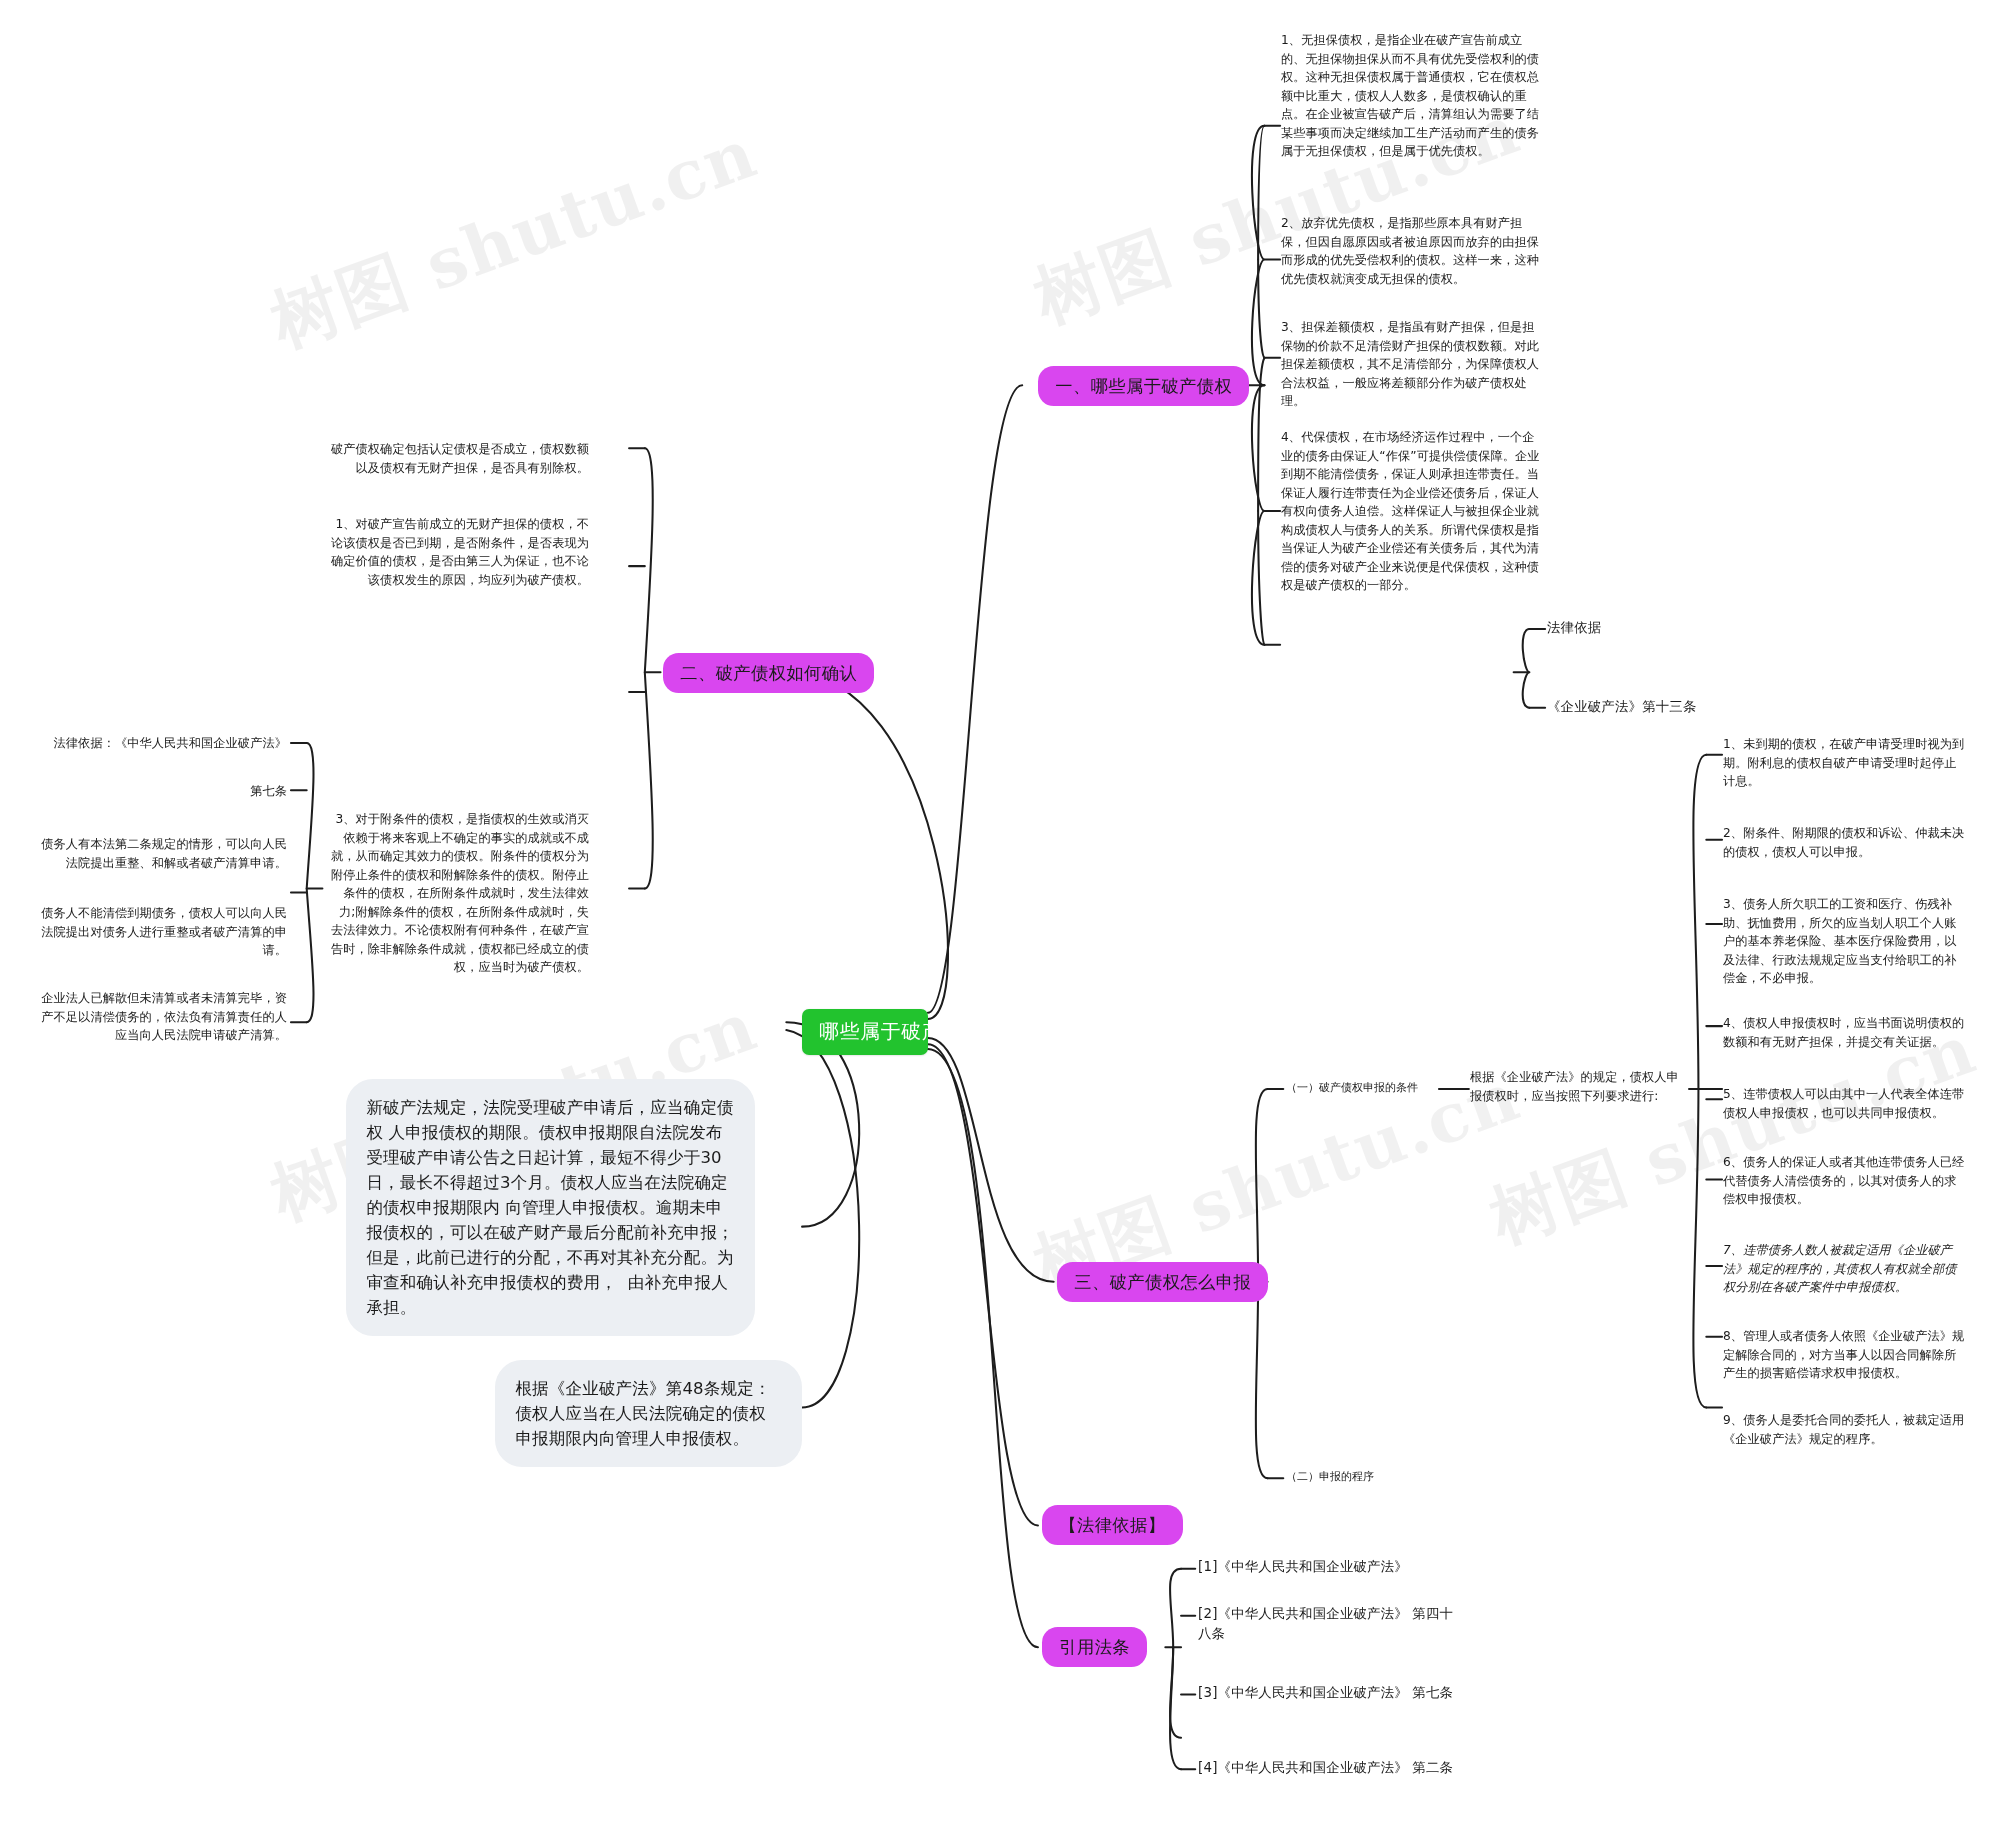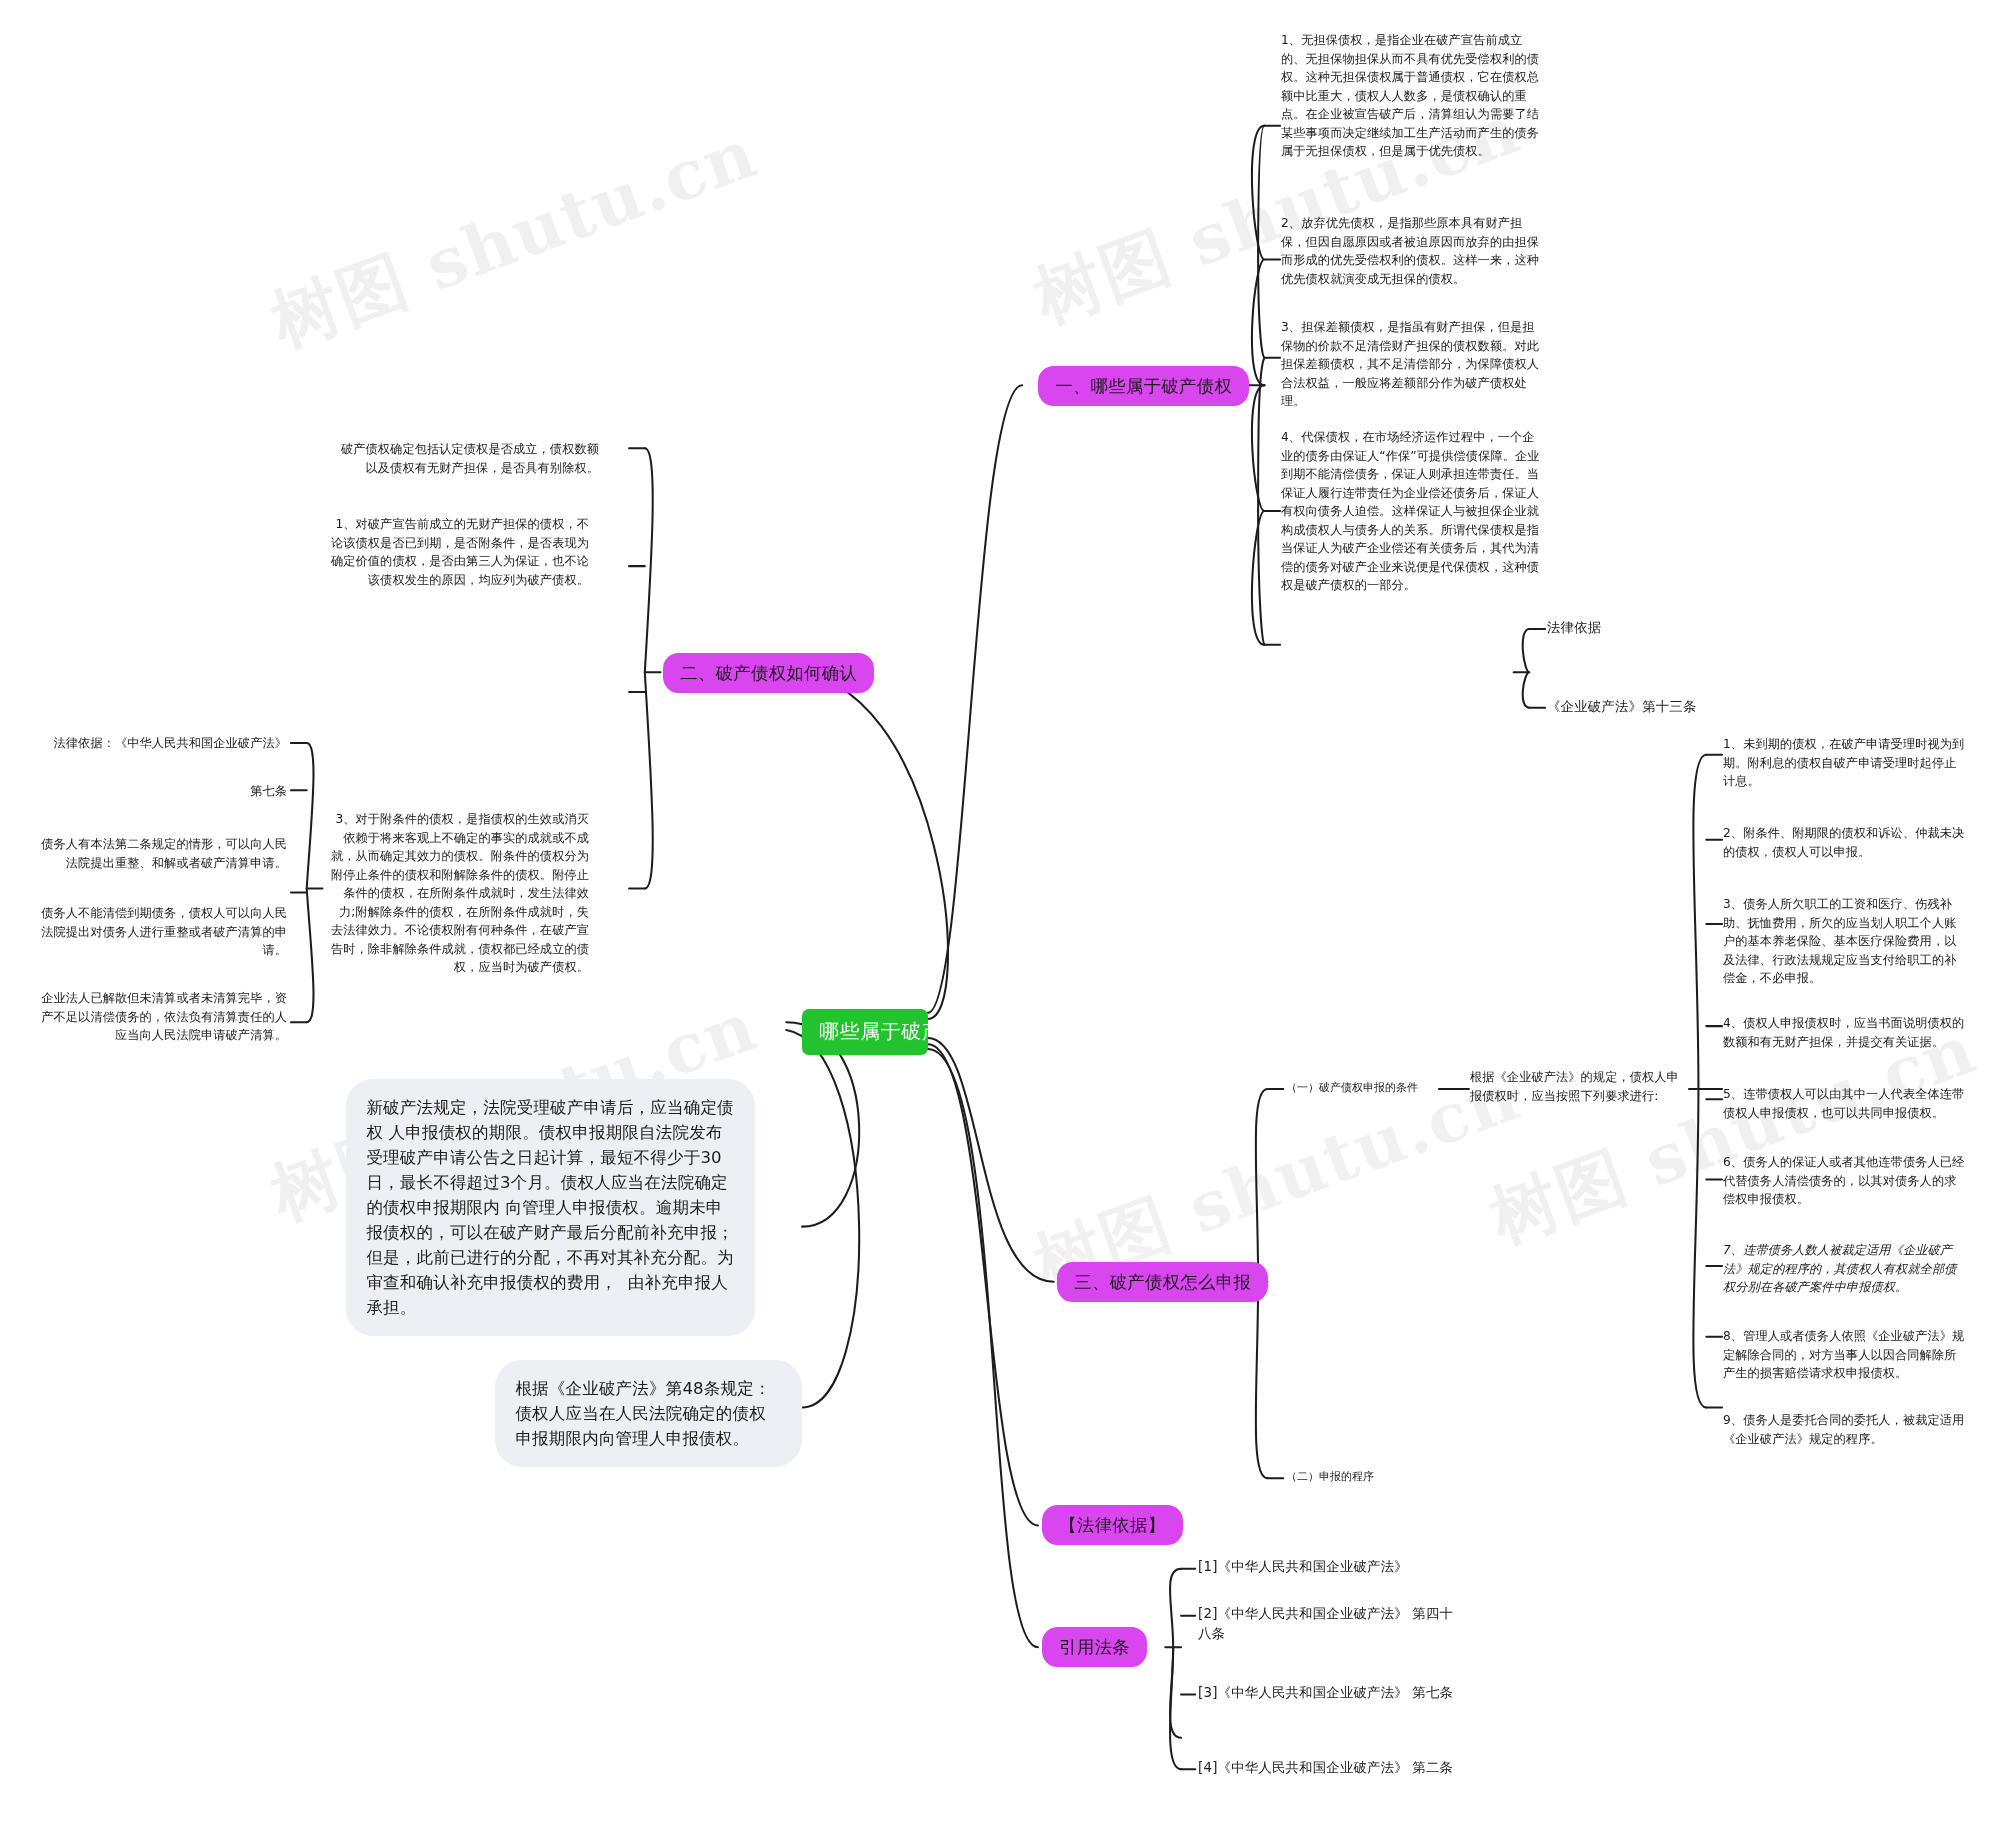--- a/index.html
+++ b/index.html
@@ -181,21 +181,21 @@
   <div class="node leaf" style="left:1281px;top:31px;width:259px;">1、无担保债权，是指企业在破产宣告前成立的、无担保物担保从而不具有优先受偿权利的债权。这种无担保债权属于普通债权，它在债权总额中比重大，债权人人数多，是债权确认的重点。在企业被宣告破产后，清算组认为需要了结某些事项而决定继续加工生产活动而产生的债务属于无担保债权，但是属于优先债权。</div>
   <div class="node leaf" style="left:1281px;top:214px;width:259px;">2、放弃优先债权，是指那些原本具有财产担保，但因自愿原因或者被迫原因而放弃的由担保而形成的优先受偿权利的债权。这样一来，这种优先债权就演变成无担保的债权。</div>
   <div class="node leaf" style="left:1281px;top:318px;width:259px;">3、担保差额债权，是指虽有财产担保，但是担保物的价款不足清偿财产担保的债权数额。对此担保差额债权，其不足清偿部分，为保障债权人合法权益，一般应将差额部分作为破产债权处理。</div>
   <div class="node leaf" style="left:1281px;top:428px;width:259px;">4、代保债权，在市场经济运作过程中，一个企业的债务由保证人“作保”可提供偿债保障。企业到期不能清偿债务，保证人则承担连带责任。当保证人履行连带责任为企业偿还债务后，保证人有权向债务人迫偿。这样保证人与被担保企业就构成债权人与债务人的关系。所谓代保债权是指当保证人为破产企业偿还有关债务后，其代为清偿的债务对破产企业来说便是代保债权，这种债权是破产债权的一部分。</div>
 
   <div class="node leaf-md" style="left:1547px;top:618px;width:181px;">法律依据</div>
   <div class="node leaf-md" style="left:1547px;top:697px;width:204px;">《企业破产法》第十三条</div>
 
   <div class="node pill" style="left:663px;top:653px;">二、破产债权如何确认</div>
 
-  <div class="node leaf ta-right" style="left:340px;top:440px;width:259px;">破产债权确定包括认定债权是否成立，债权数额以及债权有无财产担保，是否具有别除权。</div>
+  <div class="node leaf ta-right" style="left:330px;top:440px;width:259px;">破产债权确定包括认定债权是否成立，债权数额以及债权有无财产担保，是否具有别除权。</div>
   <div class="node leaf ta-right" style="left:330px;top:515px;width:259px;">1、对破产宣告前成立的无财产担保的债权，不论该债权是否已到期，是否附条件，是否表现为确定价值的债权，是否由第三人为保证，也不论该债权发生的原因，均应列为破产债权。</div>
   <div class="node leaf ta-right" style="left:330px;top:810px;width:259px;">3、对于附条件的债权，是指债权的生效或消灭依赖于将来客观上不确定的事实的成就或不成就，从而确定其效力的债权。附条件的债权分为附停止条件的债权和附解除条件的债权。附停止条件的债权，在所附条件成就时，发生法律效力;附解除条件的债权，在所附条件成就时，失去法律效力。不论债权附有何种条件，在破产宣告时，除非解除条件成就，债权都已经成立的债权，应当时为破产债权。</div>
 
   <div class="node leaf ta-right" style="left:31px;top:734px;width:256px;">法律依据：《中华人民共和国企业破产法》</div>
   <div class="node leaf ta-right" style="left:31px;top:782px;width:256px;">第七条</div>
   <div class="node leaf ta-right" style="left:31px;top:835px;width:256px;">债务人有本法第二条规定的情形，可以向人民法院提出重整、和解或者破产清算申请。</div>
   <div class="node leaf ta-right" style="left:31px;top:904px;width:256px;">债务人不能清偿到期债务，债权人可以向人民法院提出对债务人进行重整或者破产清算的申请。</div>
   <div class="node leaf ta-right" style="left:31px;top:989px;width:256px;">企业法人已解散但未清算或者未清算完毕，资产不足以清偿债务的，依法负有清算责任的人应当向人民法院申请破产清算。</div>
 
   <div class="node pill" style="left:1057px;top:1262px;">三、破产债权怎么申报</div>

